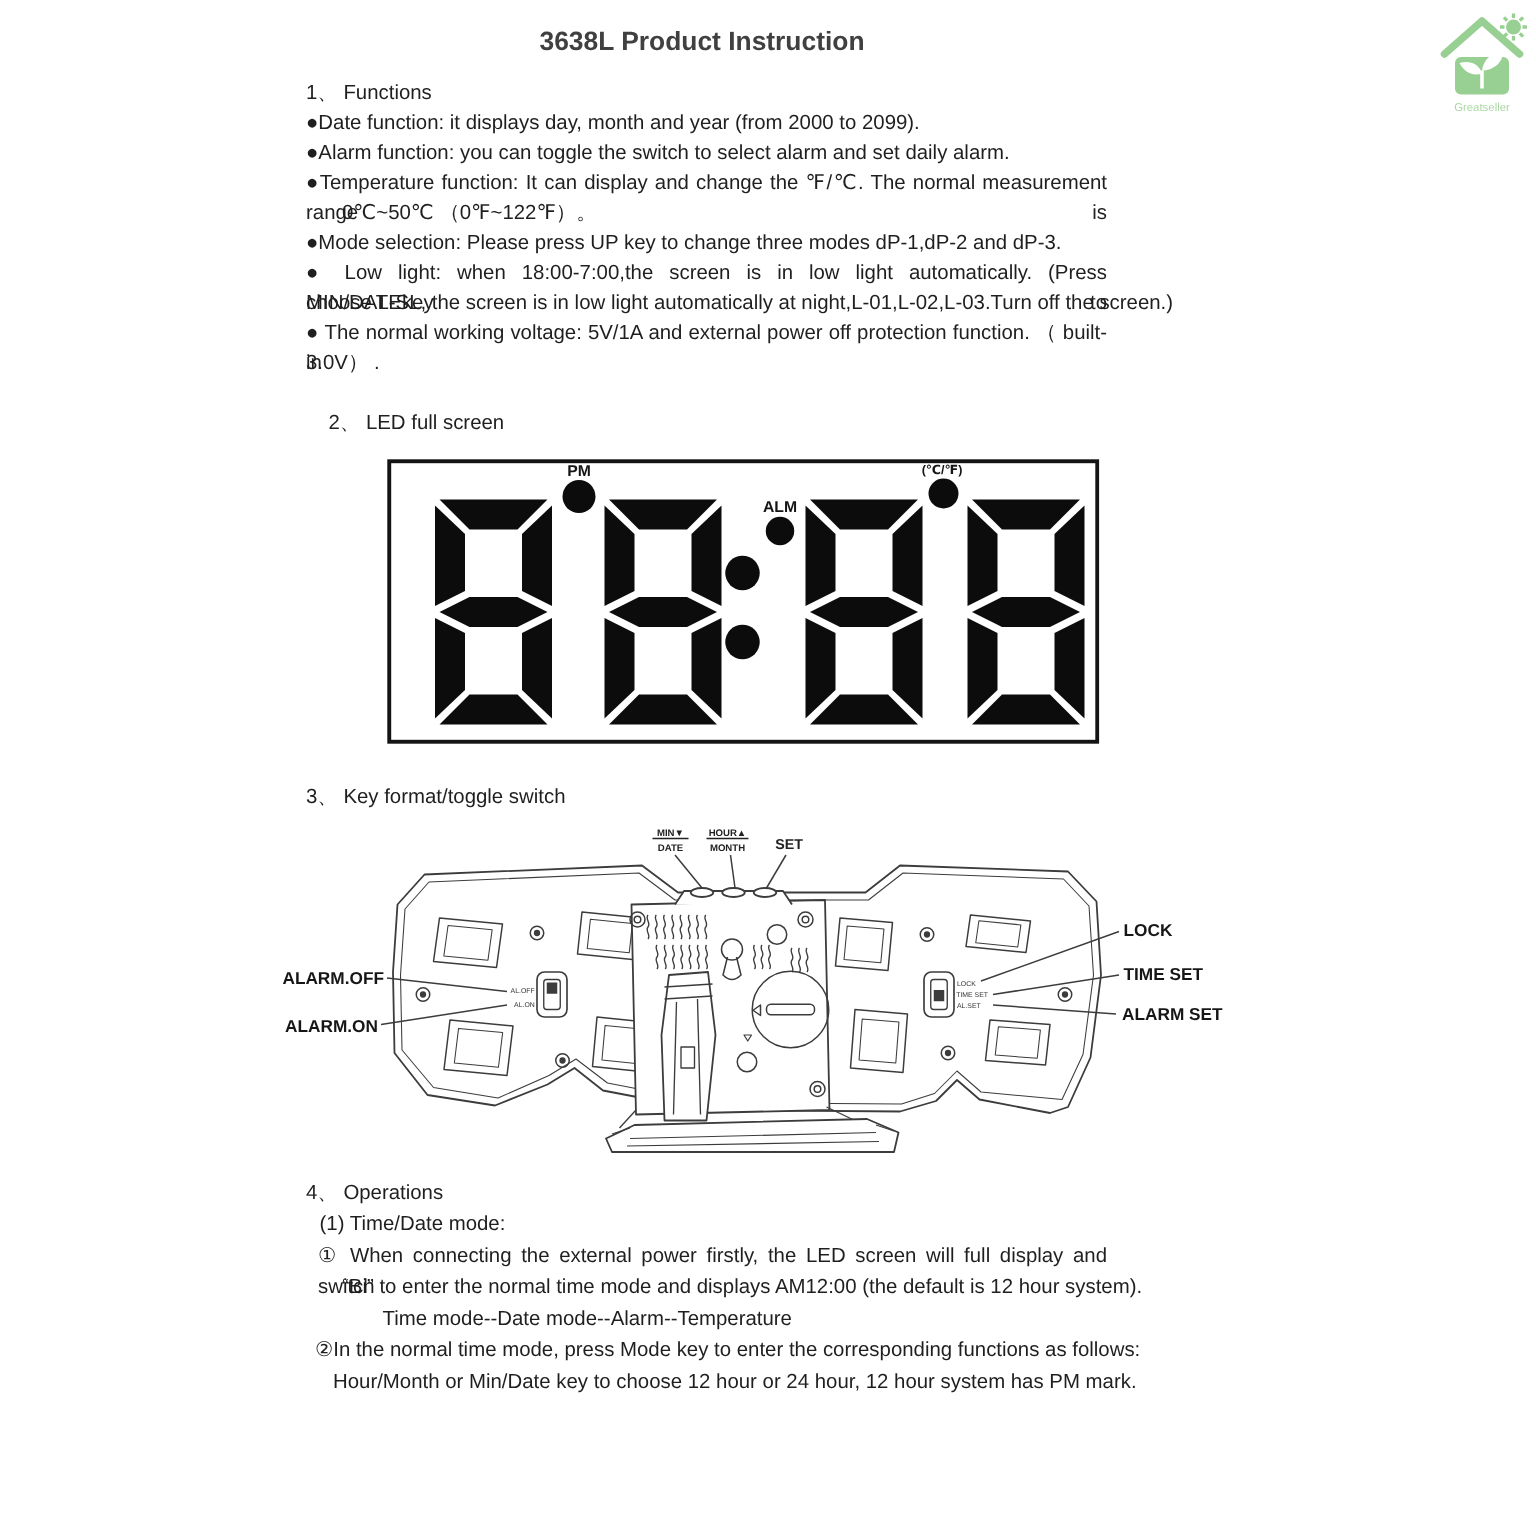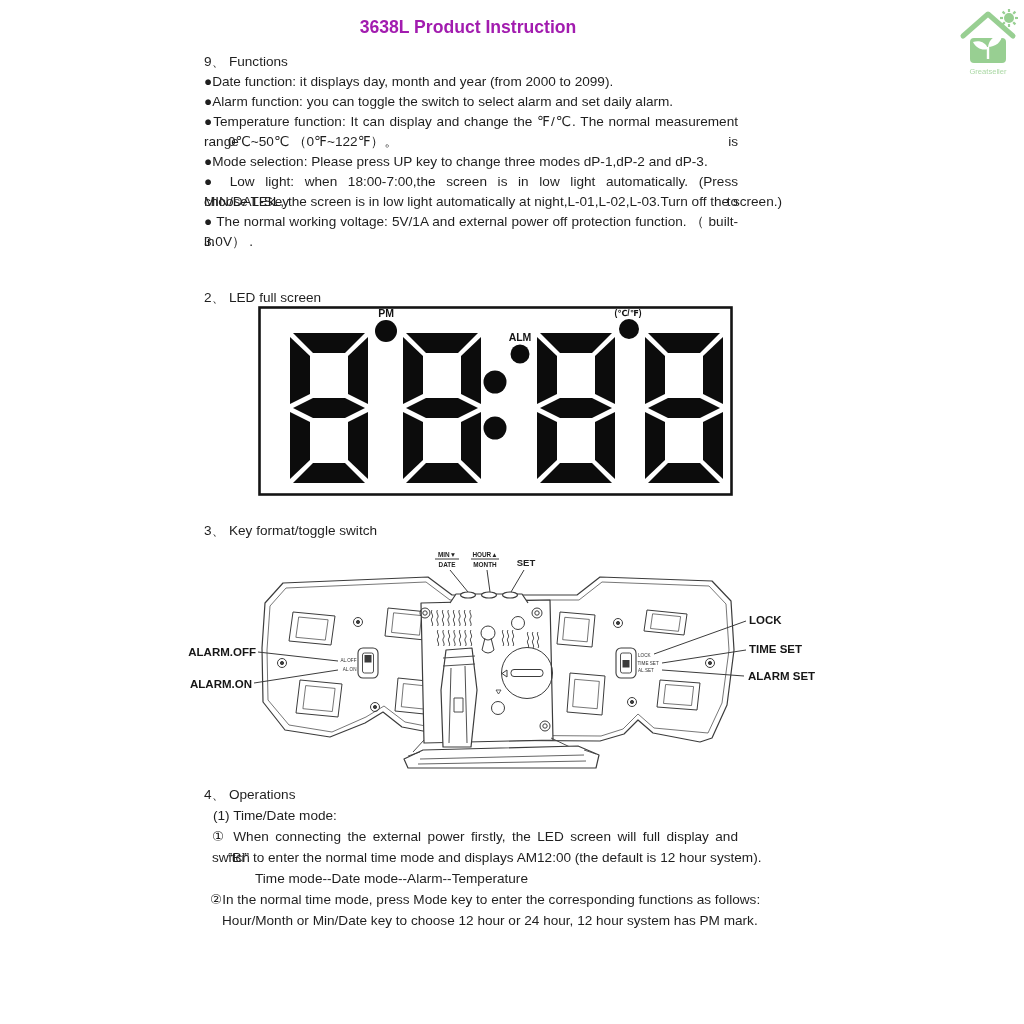--- a/index.html
+++ b/index.html
@@ -4,31 +4,31 @@
 <style>
   html,body{margin:0;padding:0;background:#888;}
   .page{
     position:relative;width:1024px;height:1024px;margin:0 auto;
     background:#ffffff;color:#1f1f1f;
     font-family:"Liberation Sans","DejaVu Sans",sans-serif;
     font-size:13.6px;overflow:hidden;
   }
   .title{
     position:absolute;left:0;top:17px;width:936px;text-align:center;
-    font-size:17.6px;font-weight:bold;color:#a21caf;
+    font-size:17.6px;font-weight:bold;color:#404040;
   }
   
   .txtblock{position:absolute;left:204px;width:534px;}
   .sec1{top:52px;}
   .sec4{top:784px;}
   .sec1 .ln{line-height:20px;height:20px;white-space:nowrap;}
   .sec4 .ln{line-height:21px;height:21px;white-space:nowrap;}
   .ln.st{white-space:normal;text-align:justify;text-align-last:justify;}
   .heading{position:absolute;left:204px;line-height:20px;}
-  .h-led{top:288px;}
+  .h-led{top:272px;margin-left:15px;}
   .h-keys{top:521px;}
   .ind6{padding-left:6px;}  .ind8{padding-left:8px;}
   .ind9{padding-left:9px;}  .ind18{padding-left:18px;}
   .ind24{padding-left:24px;} .ind51{padding-left:51px;}
   
   .ledbox{position:absolute;left:258px;top:306px;width:475px;height:190px;}
   .diagram{position:absolute;left:180px;top:540px;width:660px;height:250px;}
   .logo{position:absolute;right:6px;top:5px;width:60px;height:72px;}
   svg text{font-family:"Liberation Sans","DejaVu Sans",sans-serif;}
 </style>
@@ -59,21 +59,21 @@
         <path d="M30,44 C24,46 18,43 15,37 C21,35 28,37 30,44 Z" fill="#ffffff"></path>
         <path d="M30,42 C31,34 37,30 44,30 C44,37 37,42 30,42 Z" fill="#ffffff"></path>
       </g>
     </g>
     <text x="30" y="69" text-anchor="middle" font-size="7.6" fill="#aad8a4">Greatseller</text>
   </svg>
 
   <div class="title">3638L Product Instruction</div>
 
   <div class="txtblock sec1">
-    <div class="ln">9、 Functions</div>
+    <div class="ln">1、 Functions</div>
     <div class="ln">●Date function: it displays day, month and year (from 2000 to 2099).</div>
     <div class="ln">●Alarm function: you can toggle the switch to select alarm and set daily alarm.</div>
     <div class="ln st">●Temperature function: It can display and change the ℉/℃. The normal measurement range is</div>
     <div class="ln ind24">0℃~50℃  （0℉~122℉）。</div>
     <div class="ln">●Mode selection: Please press UP key to change three modes dP-1,dP-2 and dP-3.</div>
     <div class="ln st">● Low light: when 18:00-7:00,the screen is in low light automatically. (Press MIN/DATEkey to</div>
     <div class="ln">choose L-SL, the screen is in low light automatically at night,L-01,L-02,L-03.Turn off the screen.)</div>
     <div class="ln st">● The normal working voltage: 5V/1A and external power off protection function. （ built-in</div>
     <div class="ln">3.0V） .</div>
   </div>

